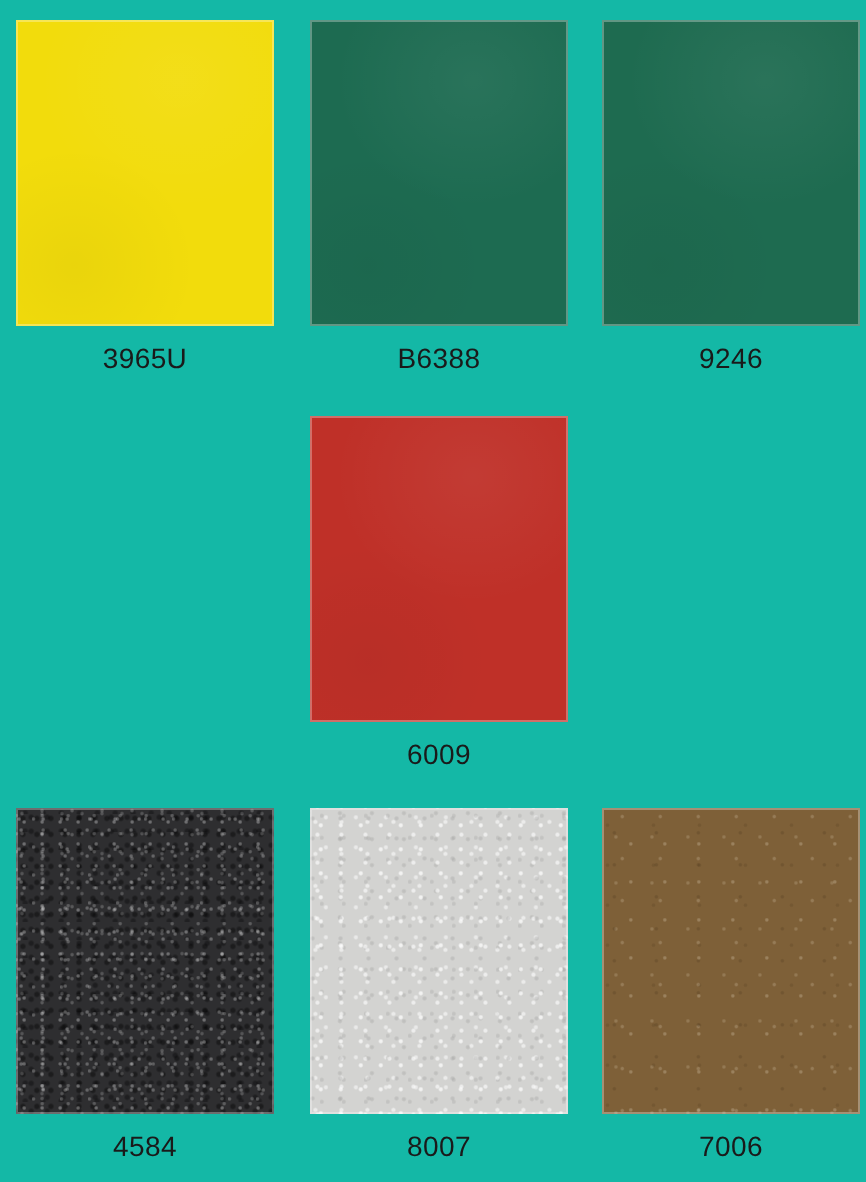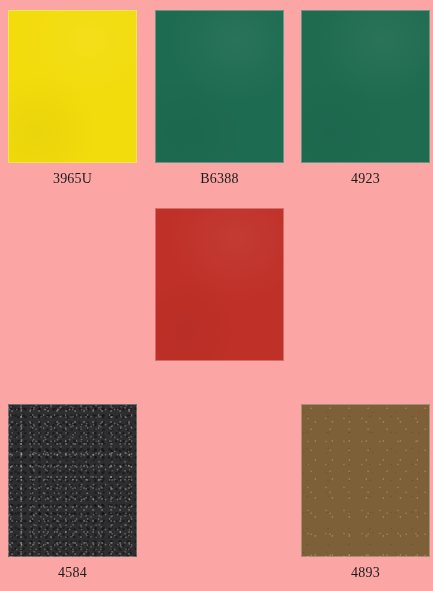--- a/index.html
+++ b/index.html
@@ -121,59 +121,66 @@
     font-size: 14px;
     line-height: 18px;
     color: #1a1a1a;
     letter-spacing: 0.2px;
     white-space: nowrap;
   }
 </style>
 </head>
 <body>
 
-<div id="swatch-board" style="background: #fca5a5; font-family: Liberation Serif, serif;">
+<div id="swatch-board" style="background: #14b8a6;">
 
   <div class="swatch-cell col-0 row-0">
     <div class="swatch-chip" data-texture="gloss" style="background-color: rgb(242, 220, 12);">
       <span class="tex-layer"></span>
     </div>
     <div class="swatch-label">3965U</div>
   </div>
 
   <div class="swatch-cell col-1 row-0">
     <div class="swatch-chip" data-texture="gloss" style="background-color: rgb(29, 107, 81);">
       <span class="tex-layer"></span>
     </div>
     <div class="swatch-label">B6388</div>
   </div>
 
   <div class="swatch-cell col-2 row-0">
     <div class="swatch-chip" data-texture="gloss" style="background-color: rgb(30, 107, 80);">
       <span class="tex-layer"></span>
     </div>
-    <div class="swatch-label">4923</div>
+    <div class="swatch-label">9246</div>
   </div>
 
 
   <div class="swatch-cell col-1 row-1">
     <div class="swatch-chip" data-texture="gloss" style="background-color: rgb(191, 48, 40);">
       <span class="tex-layer"></span>
     </div>
+    <div class="swatch-label">6009</div>
   </div>
 
 
   <div class="swatch-cell col-0 row-2">
     <div class="swatch-chip" data-texture="speckle-dark" style="background-color: rgb(46, 46, 48);">
       <span class="tex-layer"></span>
     </div>
     <div class="swatch-label">4584</div>
   </div>
 
+  <div class="swatch-cell col-1 row-2">
+    <div class="swatch-chip" data-texture="speckle-light" style="background-color: rgb(211, 211, 209);">
+      <span class="tex-layer"></span>
+    </div>
+    <div class="swatch-label">8007</div>
+  </div>
 
   <div class="swatch-cell col-2 row-2">
     <div class="swatch-chip" data-texture="speckle-brown" style="background-color: rgb(126, 96, 56);">
       <span class="tex-layer"></span>
     </div>
-    <div class="swatch-label">4893</div>
+    <div class="swatch-label">7006</div>
   </div>
 
 </div>
 
 </body></html>

